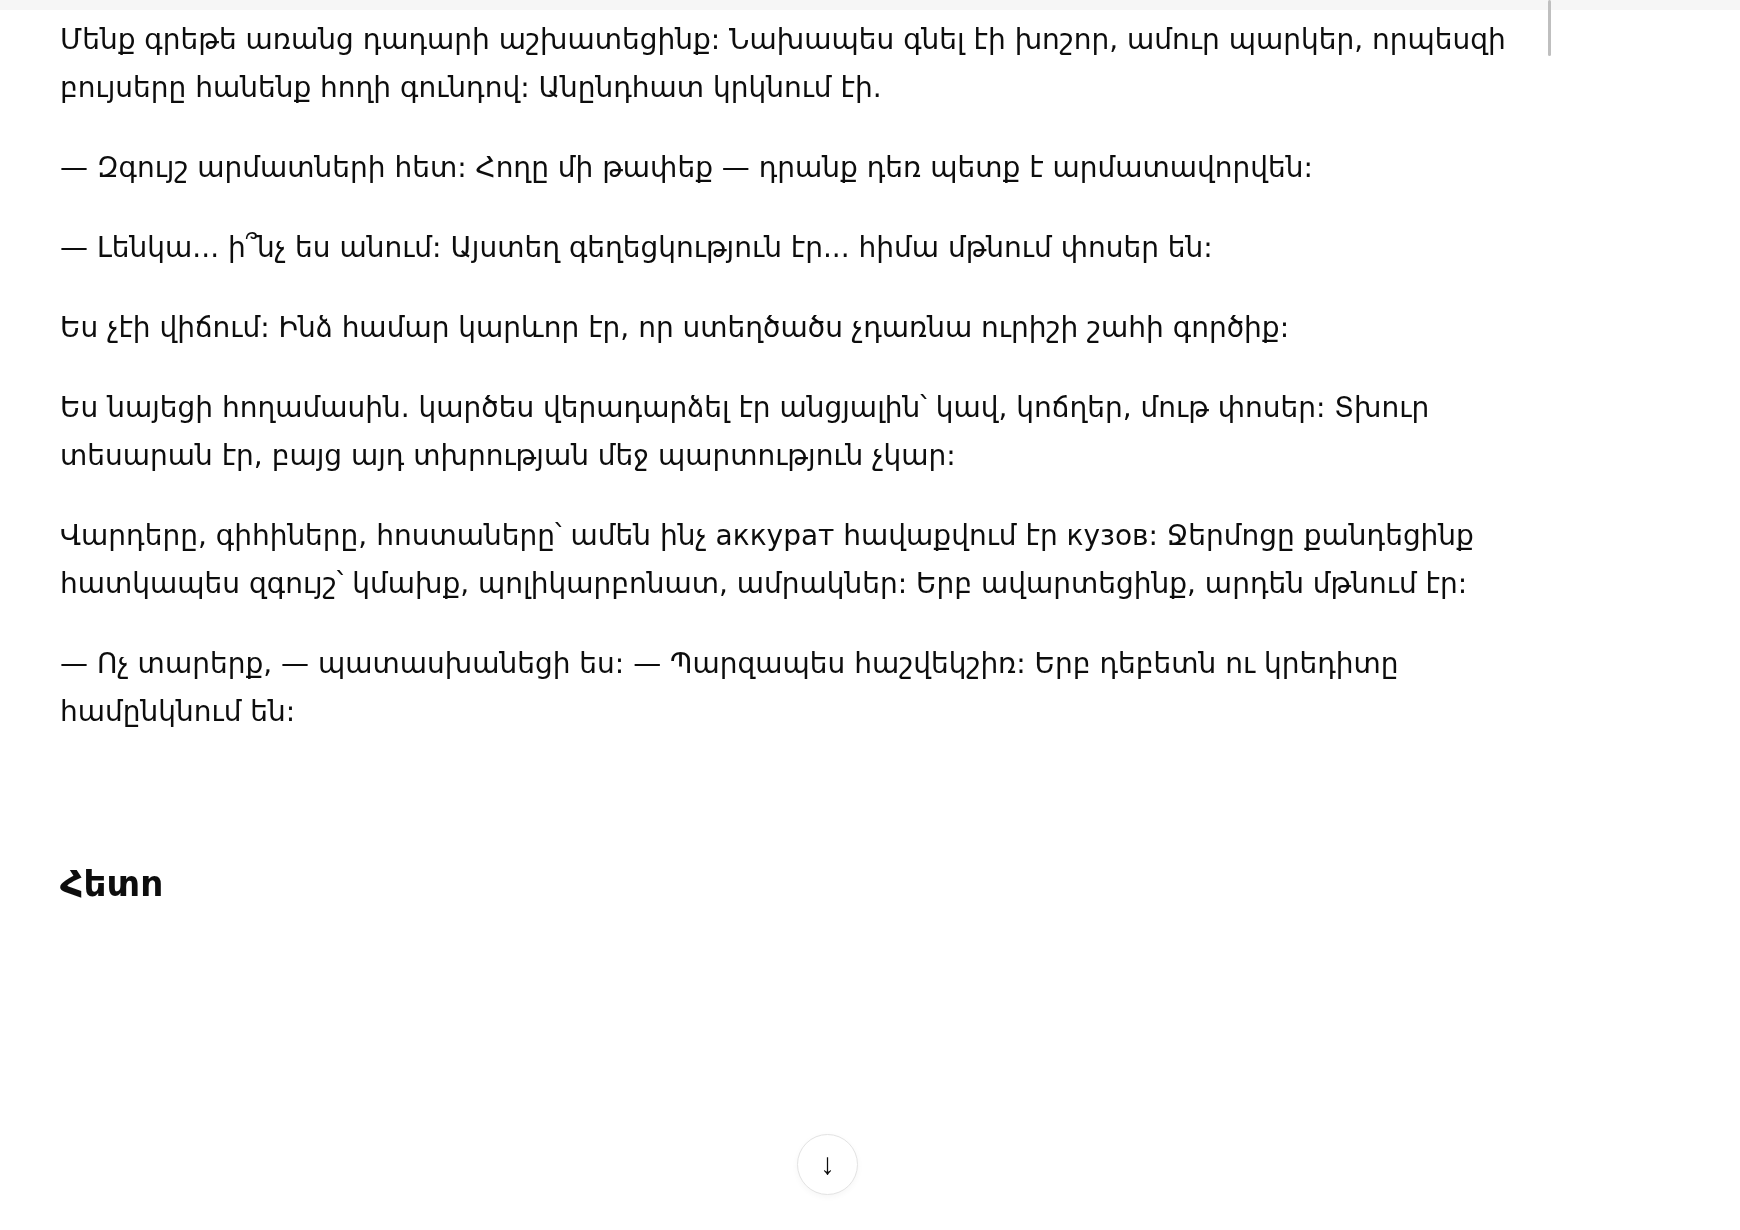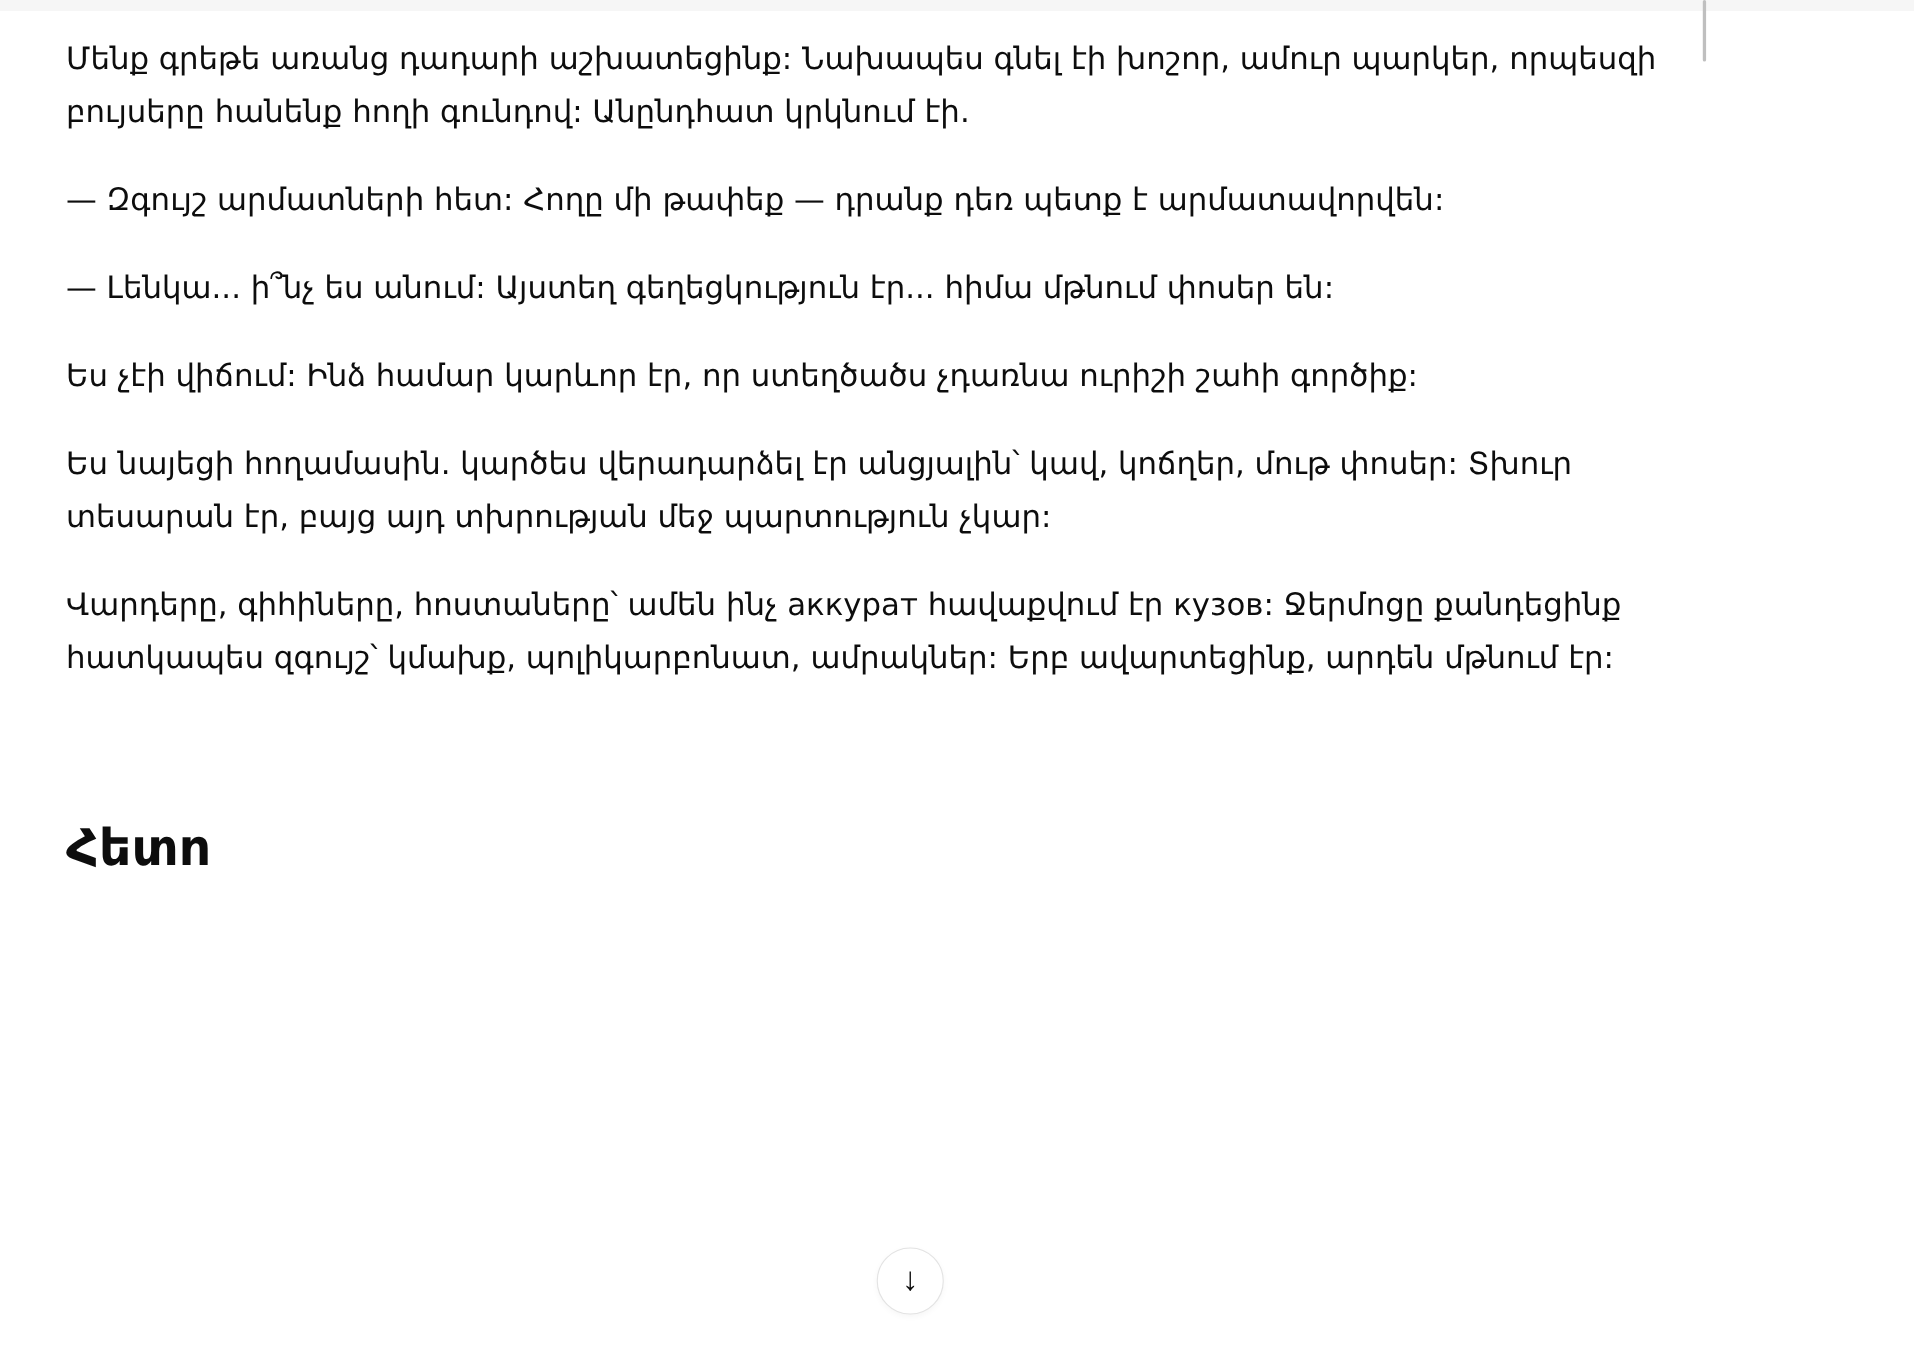--- a/index.html
+++ b/index.html
@@ -30,35 +30,35 @@
     position: absolute;
     left: 1548px;
     top: 0;
     width: 3px;
     height: 56px;
     background: #bfbfbf;
     border-radius: 3px;
   }
   .message {
     position: absolute;
-    top: 24px;
+    top: 10px;
     left: 60px;
     width: 1640px;
     color: #0d0d0d;
     font-size: 28px;
     line-height: 48px;
     padding-top: 6px;
   }
   .message p {
     margin: 0 0 32px 0;
     white-space: pre-line;
   }
   .section-heading {
     margin: 128px 0 0 0;
-    font-size: 46px;
+    font-size: 36px;
     font-weight: 700;
     line-height: 40px;
     color: #0d0d0d;
     white-space: pre-line;
   }
   .scroll-btn {
     position: absolute;
     left: 797px;
     top: 1134px;
     width: 61px;
@@ -93,20 +93,22 @@
   <div class="message">
     <p>Մենք գրեթե առանց դադարի աշխատեցինք: Նախապես գնել էի խոշոր, ամուր պարկեր, որպեսզի
 բույսերը հանենք հողի գունդով: Անընդհատ կրկնում էի.</p>
     <p>— Զգույշ արմատների հետ: Հողը մի թափեք — դրանք դեռ պետք է արմատավորվեն:</p>
     <p>— Լենկա... ի՞նչ ես անում: Այստեղ գեղեցկություն էր... հիմա մթնում փոսեր են:</p>
     <p>Ես չէի վիճում: Ինձ համար կարևոր էր, որ ստեղծածս չդառնա ուրիշի շահի գործիք:</p>
     <p>Ես նայեցի հողամասին. կարծես վերադարձել էր անցյալին՝ կավ, կոճղեր, մութ փոսեր: Տխուր
 տեսարան էր, բայց այդ տխրության մեջ պարտություն չկար:</p>
     <p>Վարդերը, գիհիները, հոստաները՝ ամեն ինչ аккурат հավաքվում էր кузов: Ջերմոցը քանդեցինք
 հատկապես զգույշ՝ կմախք, պոլիկարբոնատ, ամրակներ: Երբ ավարտեցինք, արդեն մթնում էր:</p>
+    <p>— Ոչ տարերք, — պատասխանեցի ես: — Պարզապես հաշվեկշիռ: Երբ դեբետն ու կրեդիտը
+համընկնում են:</p>
     <div class="section-heading">Հետո</div>
   </div>
 
   <button class="scroll-btn">
     <span class="arrow">↓</span>
   </button>
 
 </div>
 
 </body></html>

